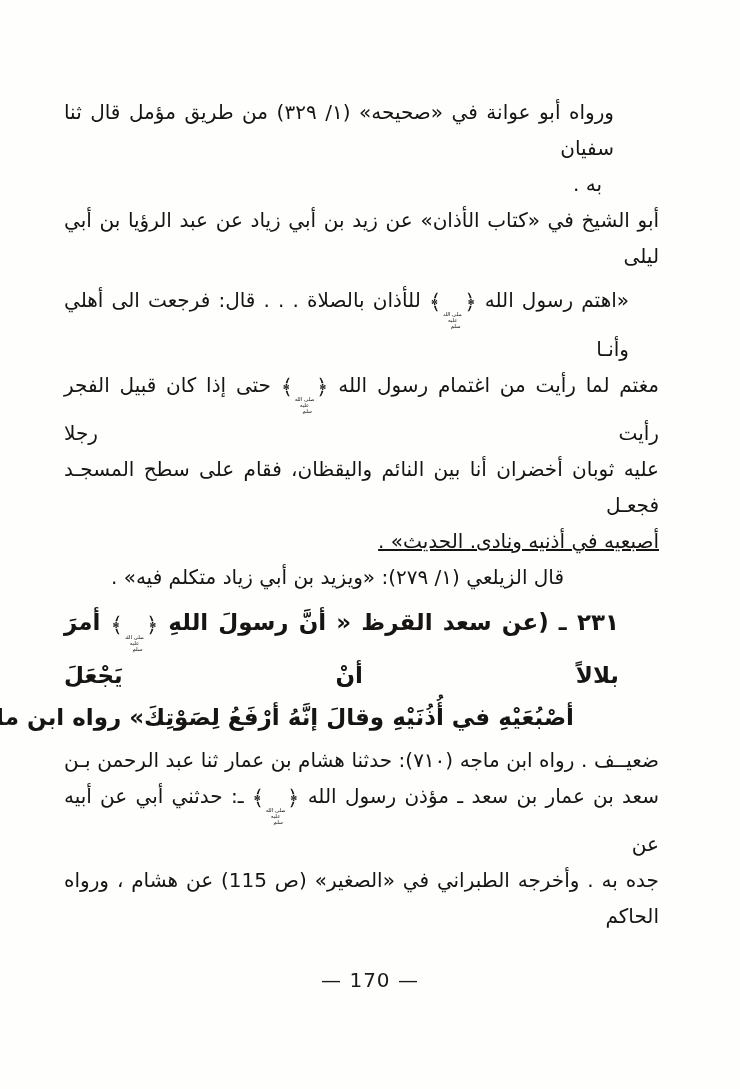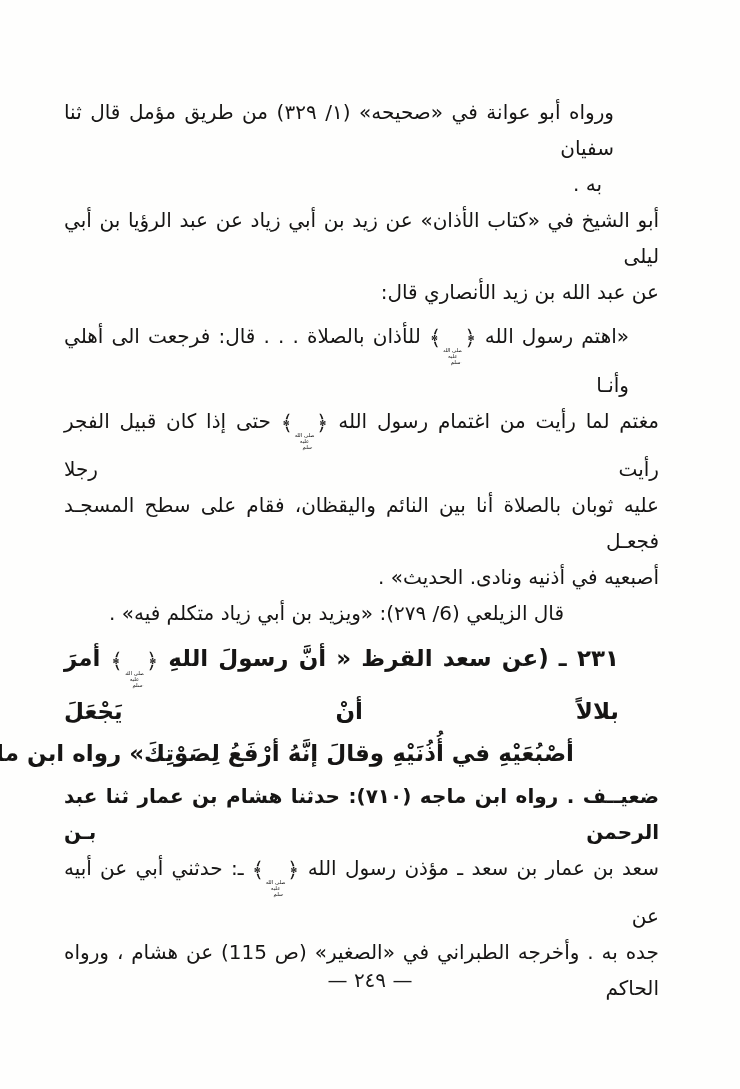--- a/index.html
+++ b/index.html
@@ -74,35 +74,34 @@
 <body>
 
 <div class="page">
   <div class="text-block">
       <div class="para" style="margin-top: 0px;">
         <div class="ln j" style="padding-right: 45px;">ورواه أبو عوانة في «صحيحه» (١/ ٣٢٩) من طريق مؤمل قال ثنا سفيان</div>
         <div class="ln" style="padding-right: 57px;">به .</div>
       </div>
       <div class="para" style="margin-top: 0px;">
         <div class="ln j" style="padding-right: 0px;">أبو الشيخ في «كتاب الأذان» عن زيد بن أبي زياد عن عبد الرؤيا بن أبي ليلى</div>
-        <div class="ln" style="padding-right: 0px;">عن عبد الله بن زيد الأنصاري قال:</div>
       </div>
       <div class="para" style="margin-top: 8px;">
         <div class="ln j" style="padding-right: 30px;">«اهتم رسول الله <span class="sealwrap"><span class="paren">﴿</span><span class="seal">صلى الله عليه وسلم</span><span class="paren">﴾</span></span> للأذان بالصلاة . . . قال: فرجعت الى أهلي وأنـا</div>
         <div class="ln j" style="padding-right: 0px;">مغتم لما رأيت من اغتمام رسول الله <span class="sealwrap"><span class="paren">﴿</span><span class="seal">صلى الله عليه وسلم</span><span class="paren">﴾</span></span> حتى إذا كان قبيل الفجر رأيت رجلا</div>
-        <div class="ln j" style="padding-right: 0px;">عليه ثوبان بالصلاة أنا بين النائم واليقظان، فقام على سطح المسجـد فجعـل</div>
-        <div class="ln" style="padding-right: 0px;">أصبعيه في أذنيه ونادى. الحديث» .</div>
+        <div class="ln j" style="padding-right: 0px;">عليه ثوبان أخضران أنا بين النائم واليقظان، فقام على سطح المسجـد فجعـل</div>
+        <div class="ln" style="padding-right: 0px; text-decoration: underline;">أصبعيه في أذنيه ونادى. الحديث» .</div>
       </div>
       <div class="para" style="margin-top: 0px;">
-        <div class="ln" style="padding-right: 95px;">قال الزيلعي (6/ ٢٧٩): «ويزيد بن أبي زياد متكلم فيه» .</div>
+        <div class="ln" style="padding-right: 95px;">قال الزيلعي (١/ ٢٧٩): «ويزيد بن أبي زياد متكلم فيه» .</div>
       </div>
       <div class="para bold" style="margin-top: 6px;">
         <div class="ln j" style="padding-right: 40px;">٢٣١ ـ (عن سعد القرظ « أنَّ رسولَ اللهِ <span class="sealwrap"><span class="paren">﴿</span><span class="seal">صلى الله عليه وسلم</span><span class="paren">﴾</span></span> أمرَ بلالاً أنْ يَجْعَلَ</div>
         <div class="ln" style="padding-right: 85px;">أصْبُعَيْهِ في أُذُنَيْهِ وقالَ إنَّهُ أرْفَعُ لِصَوْتِكَ» رواه ابن ماجه ) . ص ٦٥.</div>
       </div>
       <div class="para" style="margin-top: 4px;">
-        <div class="ln j" style="padding-right: 0px; font-weight: bold;">ضعيــف . رواه ابن ماجه (٧١٠): حدثنا هشام بن عمار ثنا عبد الرحمن بـن</div>
+        <div class="ln j" style="padding-right: 0px;">ضعيــف . رواه ابن ماجه (٧١٠): حدثنا هشام بن عمار ثنا عبد الرحمن بـن</div>
         <div class="ln j" style="padding-right: 0px;">سعد بن عمار بن سعد ـ مؤذن رسول الله <span class="sealwrap"><span class="paren">﴿</span><span class="seal">صلى الله عليه وسلم</span><span class="paren">﴾</span></span> ـ: حدثني أبي عن أبيه عن</div>
         <div class="ln j" style="padding-right: 0px;">جده به . وأخرجه الطبراني في «الصغير» (ص 115) عن هشام ، ورواه الحاكم</div>
       </div>
     </div>
-  <div class="page-number">— ٢٤٩ —</div>
+  <div class="page-number">— 170 —</div>
 </div>
 
 </body></html>

